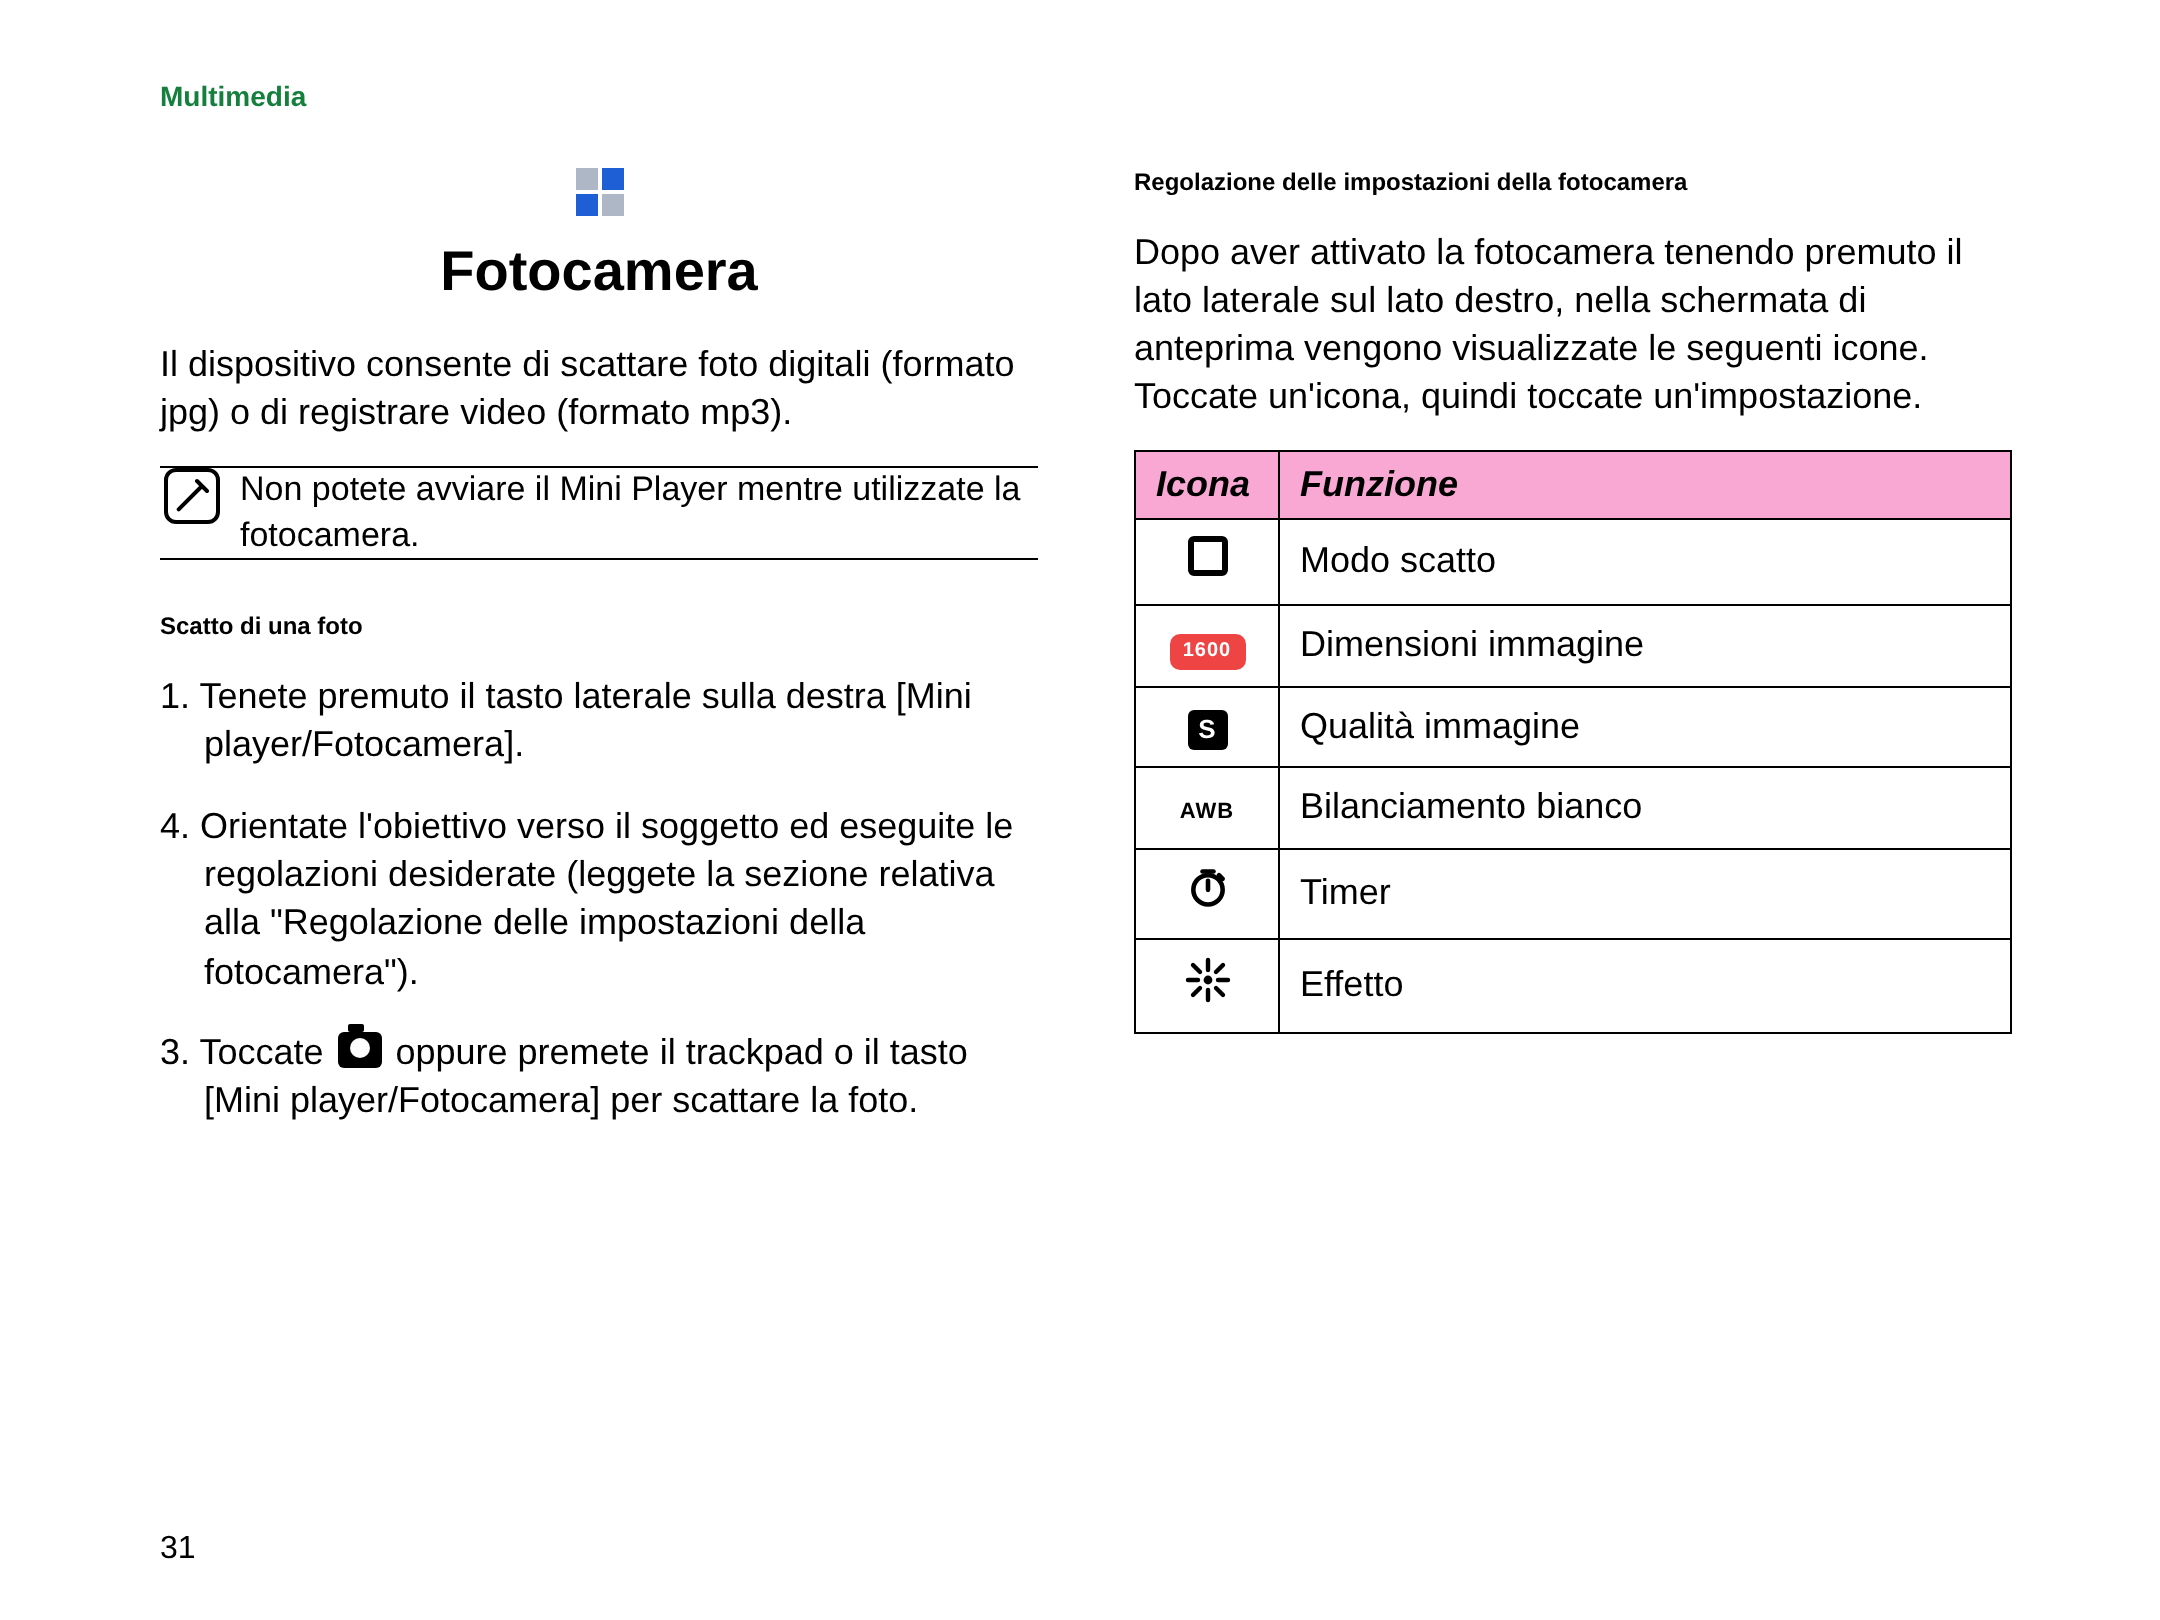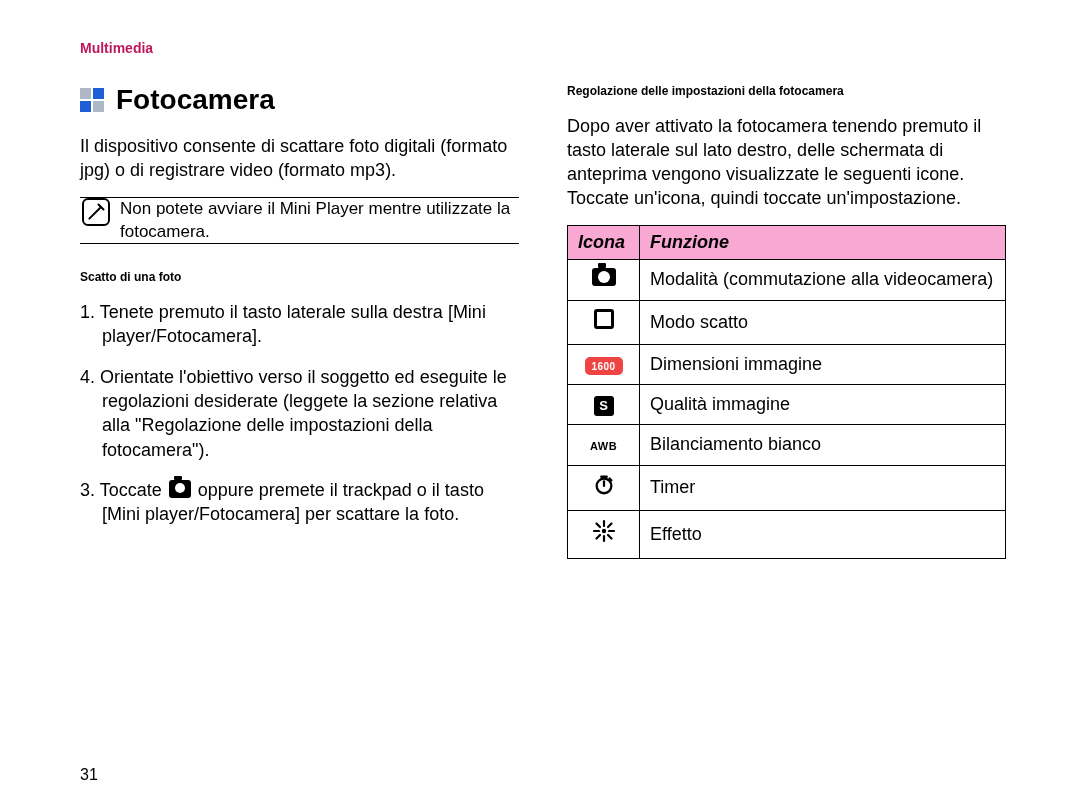--- a/index.html
+++ b/index.html
@@ -1,21 +1,21 @@
 <!DOCTYPE html>
 <html><head>
 <meta charset="utf-8">
 <style>
   * { box-sizing: border-box; margin: 0; padding: 0; }
   html, body { width: 1080px; height: 810px; background: #fff; font-family: Verdana, Geneva, sans-serif; color: #000; }
   .page { padding: 40px 74px 20px 80px; width: 100%; height: 100%; position: relative; }
-  .header-label { color: #be185d; font-weight: bold; font-size: 14px; margin-bottom: 28px; }
+  .header-label { color: #15803d; font-weight: bold; font-size: 14px; margin-bottom: 28px; }
   .columns { display: flex; gap: 48px; }
   .col { flex: 1 1 0; min-width: 0; }
-  .h1-row { display: flex; align-items: center; gap: 12px; margin-bottom: 18px; }
+  .h1-row { display: flex; align-items: center; gap: 12px; margin-bottom: 18px; flex-direction: column; }
   .bullet-icon { width: 24px; height: 24px; display: grid; grid-template-columns: 1fr 1fr; grid-template-rows: 1fr 1fr; gap: 2px; flex-shrink: 0; }
   .bullet-icon span { background: #aeb7c6; }
   .bullet-icon span.dark { background: #1f5fd6; }
   h1 { font-size: 28px; font-weight: bold; }
   .para { font-size: 18px; line-height: 1.35; margin-bottom: 14px; }
   .note-box { border-top: 1px solid #000; border-bottom: 1px solid #000; padding: 0 2px; display: flex; align-items: flex-start; gap: 10px; margin-bottom: 26px; }
   .note-icon { width: 28px; height: 28px; border: 2px solid #000; border-radius: 6px; display: flex; align-items: center; justify-content: center; flex-shrink: 0; position: relative; }
   .note-body { font-size: 17px; line-height: 1.35; }
   h2 { font-size: 12px; font-weight: bold; margin-bottom: 14px; line-height: 1.3; }
   .olist { list-style: none; counter-reset: step; }
@@ -77,34 +77,30 @@
         <li>1. Tenete premuto il tasto laterale sulla destra [Mini player/Fotocamera].</li>
         <li>4. Orientate l'obiettivo verso il soggetto ed eseguite le regolazioni desiderate (leggete la sezione relativa alla "Regolazione delle impostazioni della fotocamera").</li>
         <li>
           <span>3. Toccate </span><span class="inline-icon"></span><span> oppure premete il trackpad o il tasto [Mini player/Fotocamera] per scattare la foto.</span>
         </li>
       </ol>
     </div>
 
     <div class="col">
       <h2>Regolazione delle impostazioni della fotocamera</h2>
-      <p class="para">Dopo aver attivato la fotocamera tenendo premuto il tasto laterale sul lato destro, delle schermata di anteprima vengono visualizzate le seguenti icone. Toccate un'icona, quindi toccate un'impostazione.</p>
+      <p class="para">Dopo aver attivato la fotocamera tenendo premuto il lato laterale sul lato destro, nella schermata di anteprima vengono visualizzate le seguenti icone. Toccate un'icona, quindi toccate un'impostazione.</p>
 
       <table class="icon-table">
         <thead>
           <tr>
             <th>Icona</th>
             <th>Funzione</th>
           </tr>
         </thead>
         <tbody>
-          <tr>
-            <td class="icon-cell"><span class="ic ic-camera"></span></td>
-            <td>Modalità (commutazione alla videocamera)</td>
-          </tr>
           <tr>
             <td class="icon-cell"><span class="ic ic-square"></span></td>
             <td>Modo scatto</td>
           </tr>
           <tr>
             <td class="icon-cell"><span class="ic ic-1600">1600</span></td>
             <td>Dimensioni immagine</td>
           </tr>
           <tr>
             <td class="icon-cell"><span class="ic ic-s">S</span></td>

